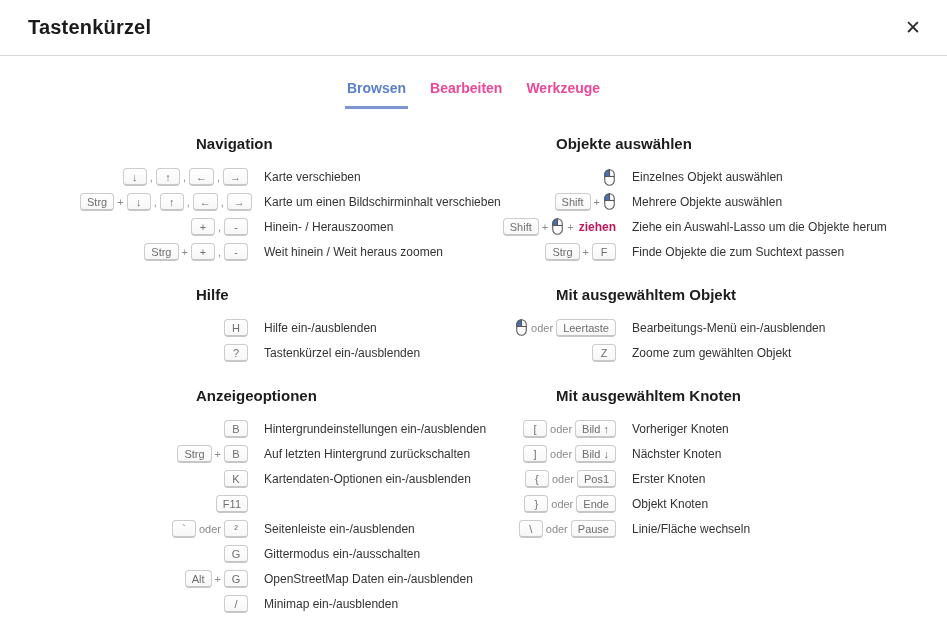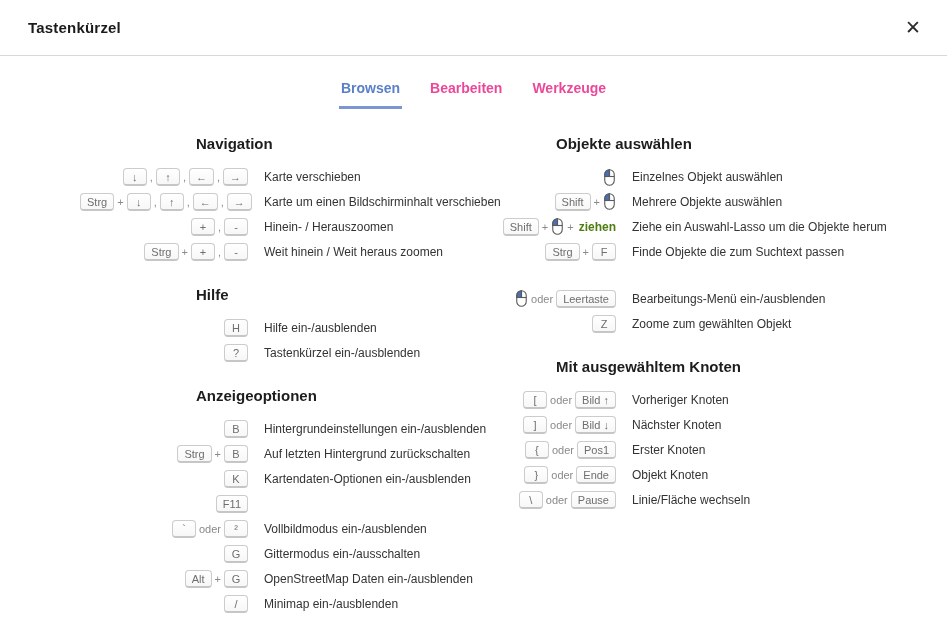--- a/index.html
+++ b/index.html
@@ -10,27 +10,27 @@
     color:#333;
   }
   
   .dlg-header{
     height:56px; box-sizing:border-box;
     border-bottom:1px solid #d9d9d9;
     display:flex; align-items:center; justify-content:space-between;
     padding:0 22px 0 28px;
     border-top-left-radius:8px;
   }
-  .dlg-title{ font-size:15px; font-weight:bold; color:#1b1b1b; letter-spacing:.2px; }
+  .dlg-title{ font-size:20px; font-weight:bold; color:#1b1b1b; letter-spacing:.2px; }
   .close-btn{
     font-size:19px; font-weight:bold; color:#2e2e2e;
     cursor:pointer; line-height:1; padding:4px;
   }
   
-  .tabs{ display:flex; justify-content:center; gap:26px; padding-top:24px; }
+  .tabs{ display:flex; justify-content:center; gap:20px; padding-top:24px; }
   .tab{
     font-size:14px; font-weight:bold; color:#ec4899;
     padding:0 2px 10px 2px; border-bottom:3px solid transparent; cursor:pointer;
   }
   .tab.active{ color:#5a80c9; border-bottom-color:#7c96d4; }
   
   .columns{ display:flex; padding-left:80px; margin-top:26px; }
   .col-left{ width:412px; }
   .col-right{ width:445px; }
   .section{ margin-top:22px; }
@@ -49,21 +49,21 @@
   kbd{
     display:inline-block; box-sizing:border-box;
     min-width:24px; padding:1px 6px 0 6px; height:18px;
     font-family:"Liberation Sans","DejaVu Sans",sans-serif;
     font-size:11px; line-height:15px; color:#6e6e6e; text-align:center;
     background:linear-gradient(#ffffff,#f7f7f7);
     border:1px solid #cccccc; border-bottom-width:2px; border-bottom-color:#c6c6c6;
     border-radius:4px; vertical-align:middle;
   }
   .sep{ font-size:11px; color:#8a8a8a; margin:0 3px; vertical-align:middle; }
-  .gesture{ font-size:12px; font-weight:bold; color:#4d7c0f; vertical-align:middle; margin-left:2px; }
+  .gesture{ font-size:12px; font-weight:bold; color:#be185d; vertical-align:middle; margin-left:2px; }
   .mouse-icon{ display:inline-block; vertical-align:middle; line-height:0; margin:0 1px; }
 </style>
 </head>
 <body>
 
 <div class="dlg-header">
   <span class="dlg-title">Tastenkürzel</span>
   <span class="close-btn">✕</span>
 </div>
 
@@ -117,21 +117,21 @@
         </div>
         <div class="shortcut-row">
           <div class="keys-cell"><kbd>K</kbd></div>
           <div class="desc-cell">Kartendaten-Optionen ein-/ausblenden</div>
         </div>
         <div class="shortcut-row">
           <div class="keys-cell"><kbd>F11</kbd></div>
         </div>
         <div class="shortcut-row">
           <div class="keys-cell"><kbd>`</kbd><span class="sep">oder</span><kbd>²</kbd></div>
-          <div class="desc-cell">Vollbildmodus ein-/ausblenden</div>
+          <div class="desc-cell">Seitenleiste ein-/ausblenden</div>
         </div>
         <div class="shortcut-row">
           <div class="keys-cell"><kbd>G</kbd></div>
           <div class="desc-cell">Gittermodus ein-/ausschalten</div>
         </div>
         <div class="shortcut-row">
           <div class="keys-cell"><kbd>Alt</kbd><span class="sep">+</span><kbd>G</kbd></div>
           <div class="desc-cell">OpenStreetMap Daten ein-/ausblenden</div>
         </div>
         <div class="shortcut-row">
@@ -169,20 +169,21 @@
                 <line x1="1.5" y1="15" x2="20.5" y2="15" stroke="#5a5a5a" stroke-width="2.2"></line>
               </svg></span><span class="sep">+</span><span class="gesture">ziehen</span></div>
           <div class="desc-cell">Ziehe ein Auswahl-Lasso um die Objekte herum</div>
         </div>
         <div class="shortcut-row">
           <div class="keys-cell"><kbd>Strg</kbd><span class="sep">+</span><kbd>F</kbd></div>
           <div class="desc-cell">Finde Objekte die zum Suchtext passen</div>
         </div>
       </div>
       <div class="section">
+        <h3 class="section-title">Mit ausgewähltem Objekt</h3>
         <div class="shortcut-row">
           <div class="keys-cell"><span class="mouse-icon"><svg width="11" height="17" viewBox="0 0 22 34">
                 <rect x="1.5" y="1.5" width="19" height="31" rx="9.5" fill="#ffffff" stroke="#5a5a5a" stroke-width="2.2"></rect>
                 <path d="M11 1.5 A 9.5 9.5 0 0 0 1.5 11 V 15 H 11 Z" fill="#4a6fb5" stroke="#5a5a5a" stroke-width="2.2"></path>
                 <line x1="11" y1="1.5" x2="11" y2="15" stroke="#5a5a5a" stroke-width="2.2"></line>
                 <line x1="1.5" y1="15" x2="20.5" y2="15" stroke="#5a5a5a" stroke-width="2.2"></line>
               </svg></span><span class="sep">oder</span><kbd>Leertaste</kbd></div>
           <div class="desc-cell">Bearbeitungs-Menü ein-/ausblenden</div>
         </div>
         <div class="shortcut-row">

